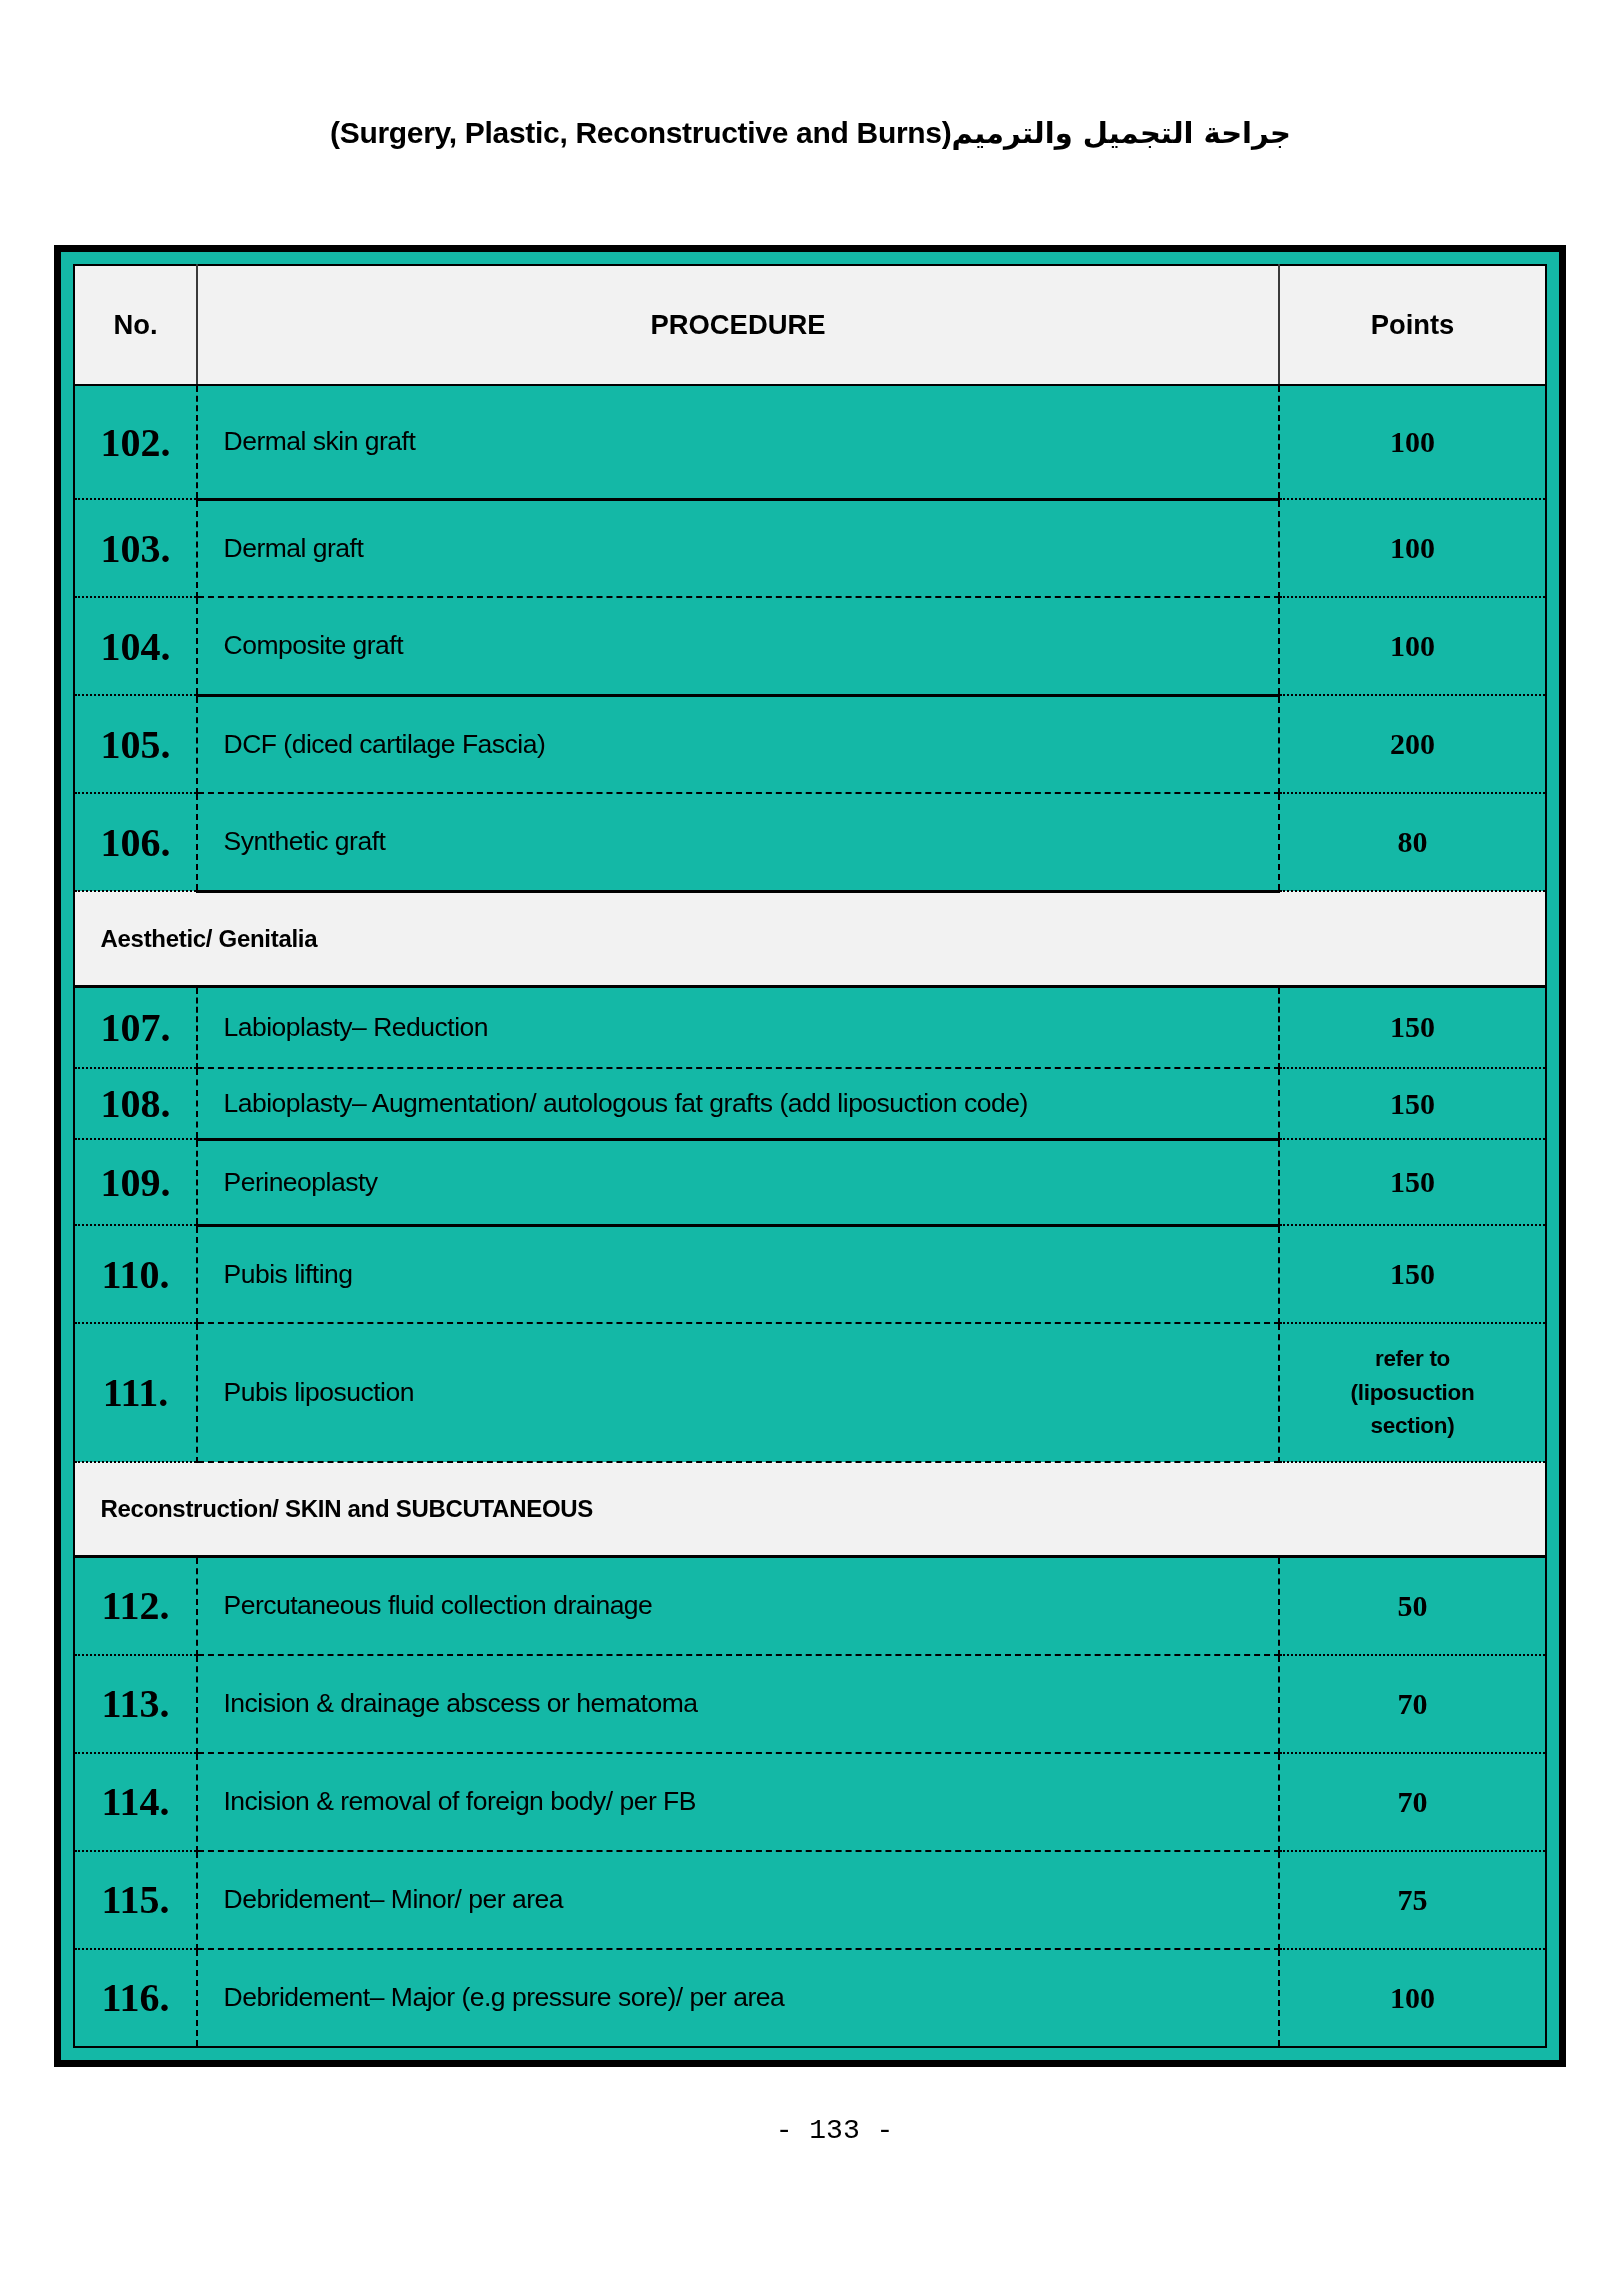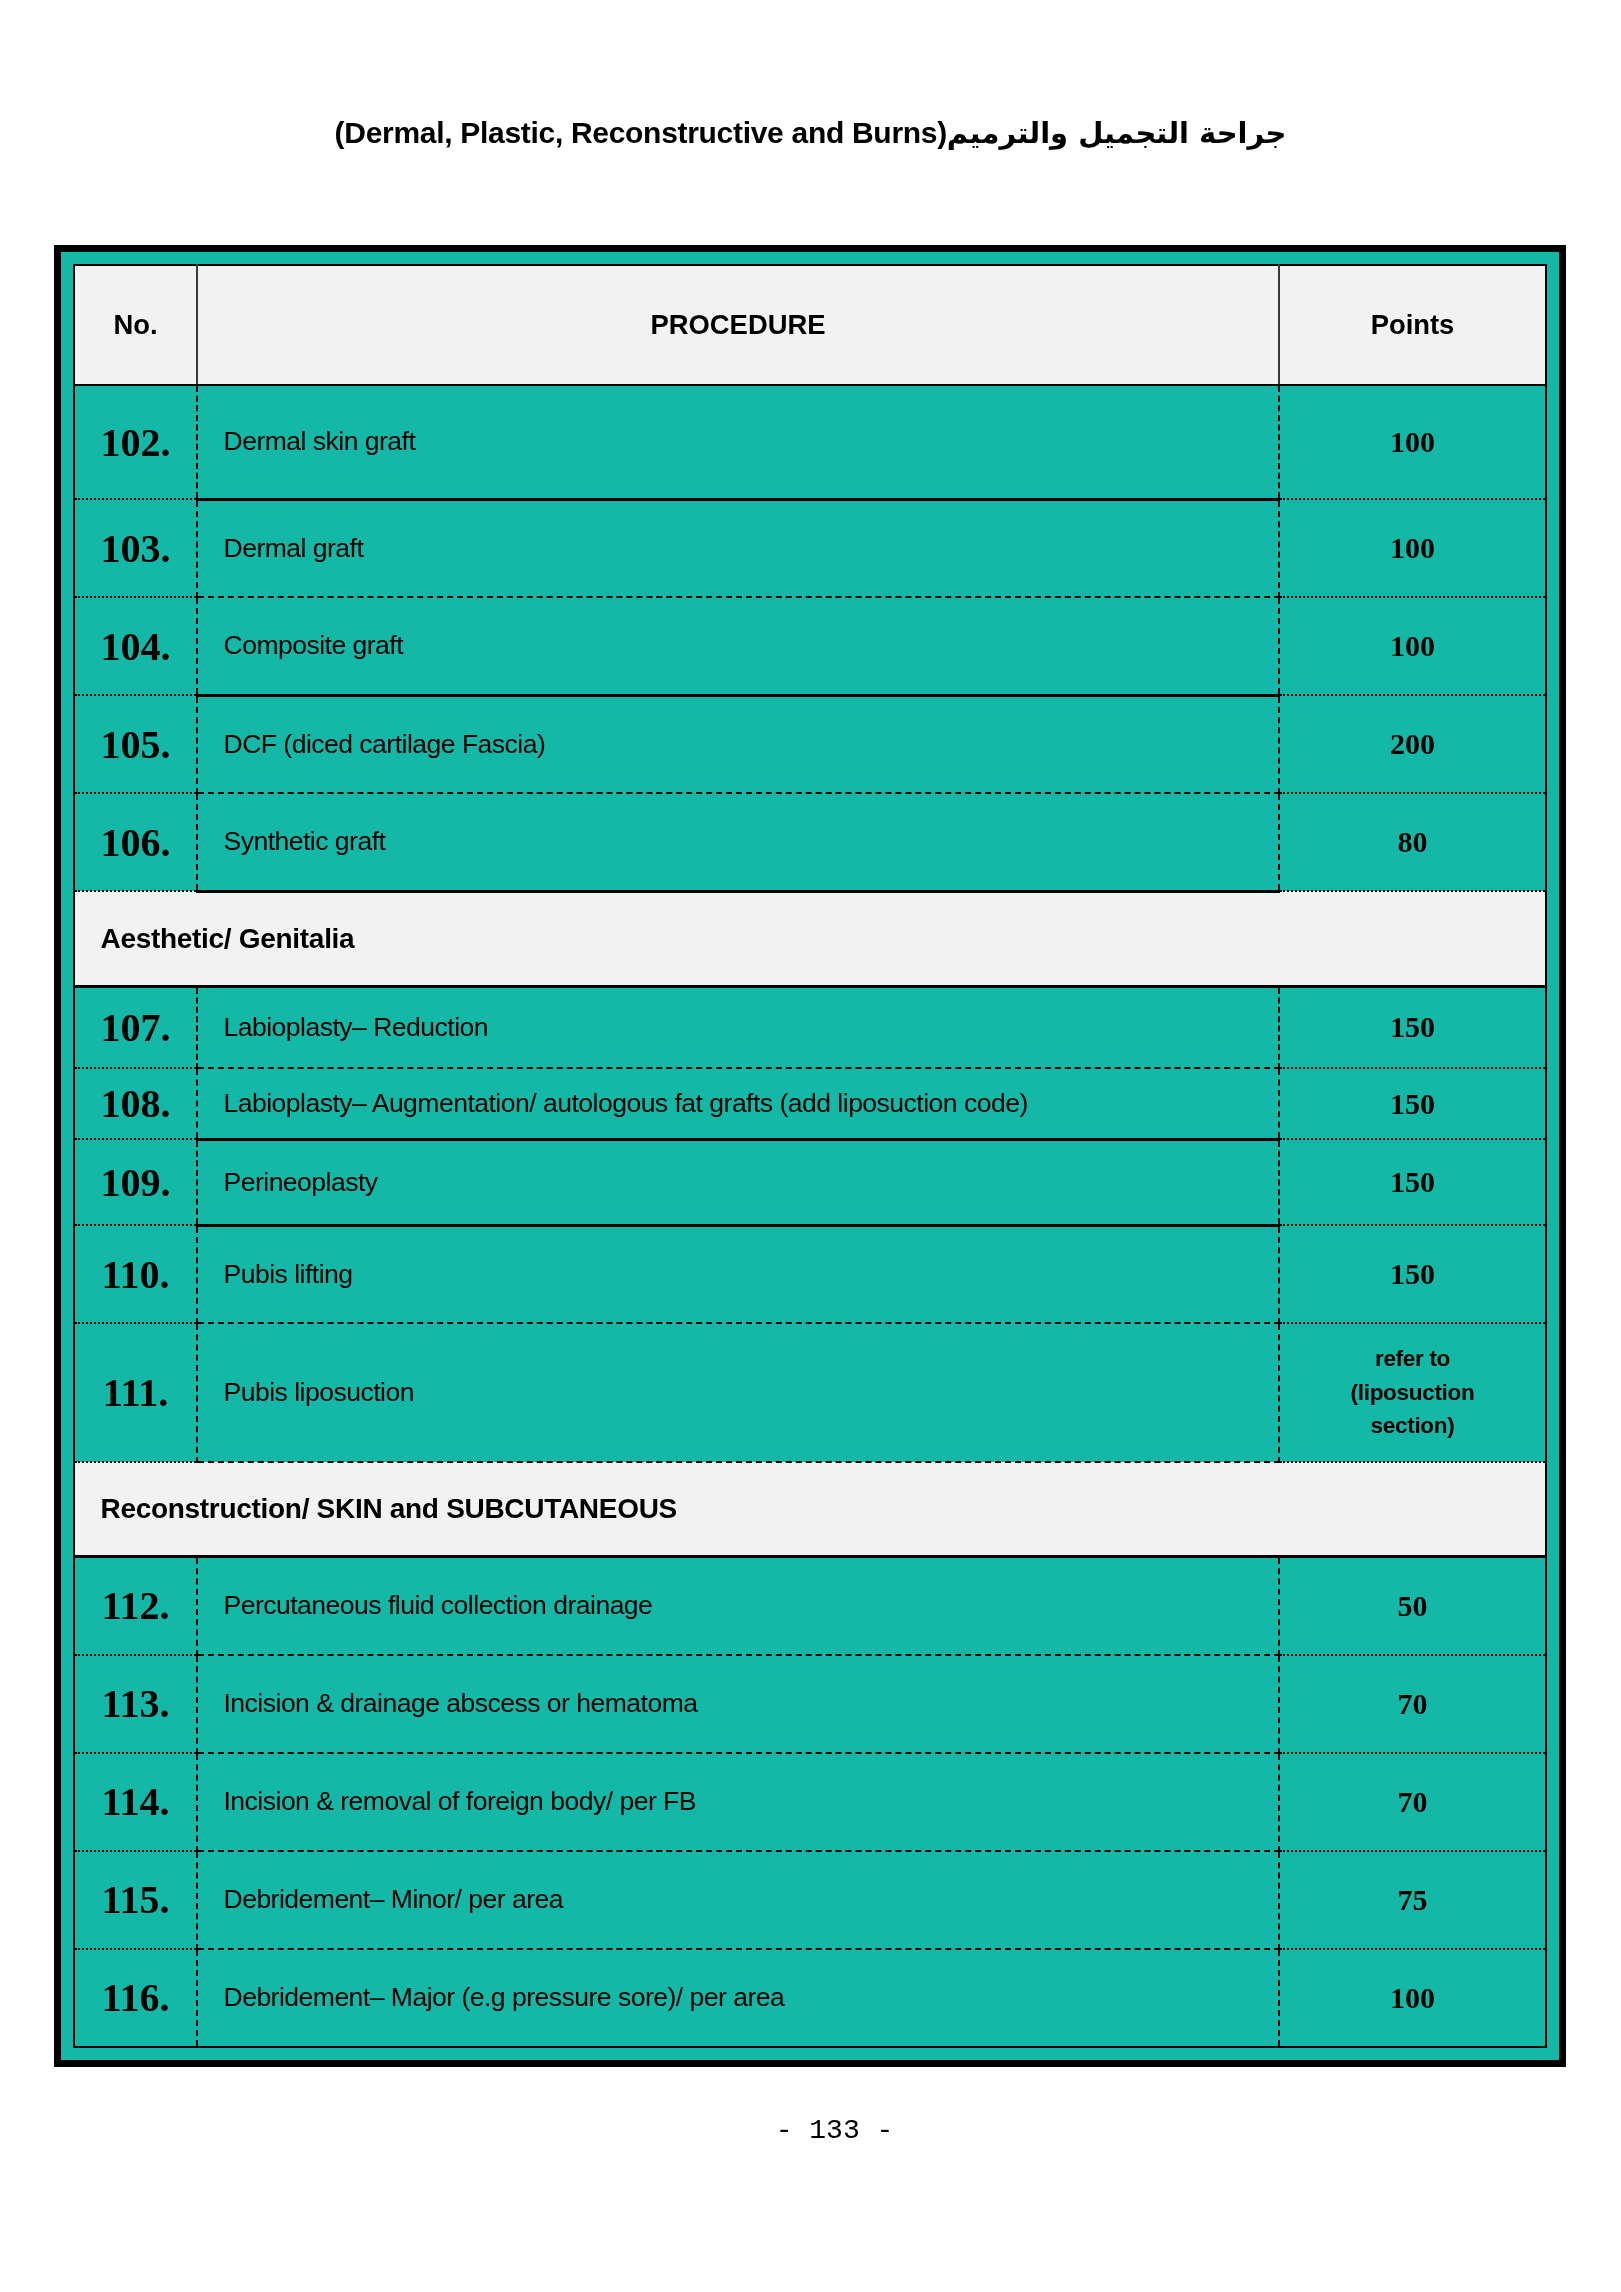--- a/index.html
+++ b/index.html
@@ -91,21 +91,21 @@
 
   .refer-line {
     font-family:"Liberation Sans", sans-serif;
     font-weight:bold; font-size:22.5px;
     letter-spacing:-0.3px; line-height:1.5;
   }
 
   
   tr.section-row td {
     background:#f2f2f2;
-    font-weight:bold; font-size:28px; letter-spacing:-0.3px;
+    font-weight:bold; font-size:24px; letter-spacing:-0.3px;
     text-align:left; vertical-align:middle;
     padding-left:25.5px;
     height:90px;
     border-bottom:3.9px solid #000;
   }
 
   
   .page-number {
     position:absolute; top:2115px; left:0; width:100%;
     text-align:center;
@@ -113,21 +113,21 @@
     font-size:28px;
     padding-left:24px;
   }
 </style>
 </head>
 <body>
 
 <div class="page">
 
   <div class="title">
-    <span class="title-en">(Dermal, Plastic, Reconstructive and Burns)</span><span class="title-ar">جراحة التجميل والترميم</span>
+    <span class="title-en">(Surgery, Plastic, Reconstructive and Burns)</span><span class="title-ar">جراحة التجميل والترميم</span>
   </div>
 
   <div class="table-outer">
     <table class="proc-table">
       <colgroup>
         <col class="c-no">
           <col class="c-proc">
           <col class="c-pts">
       </colgroup>
       <thead>

